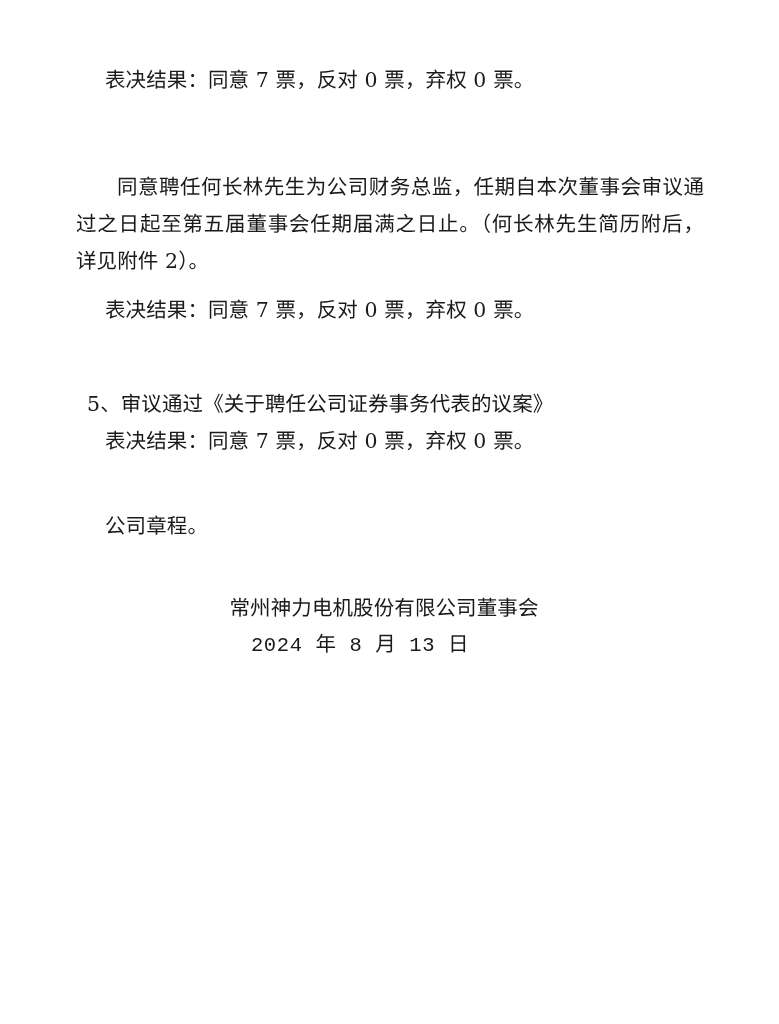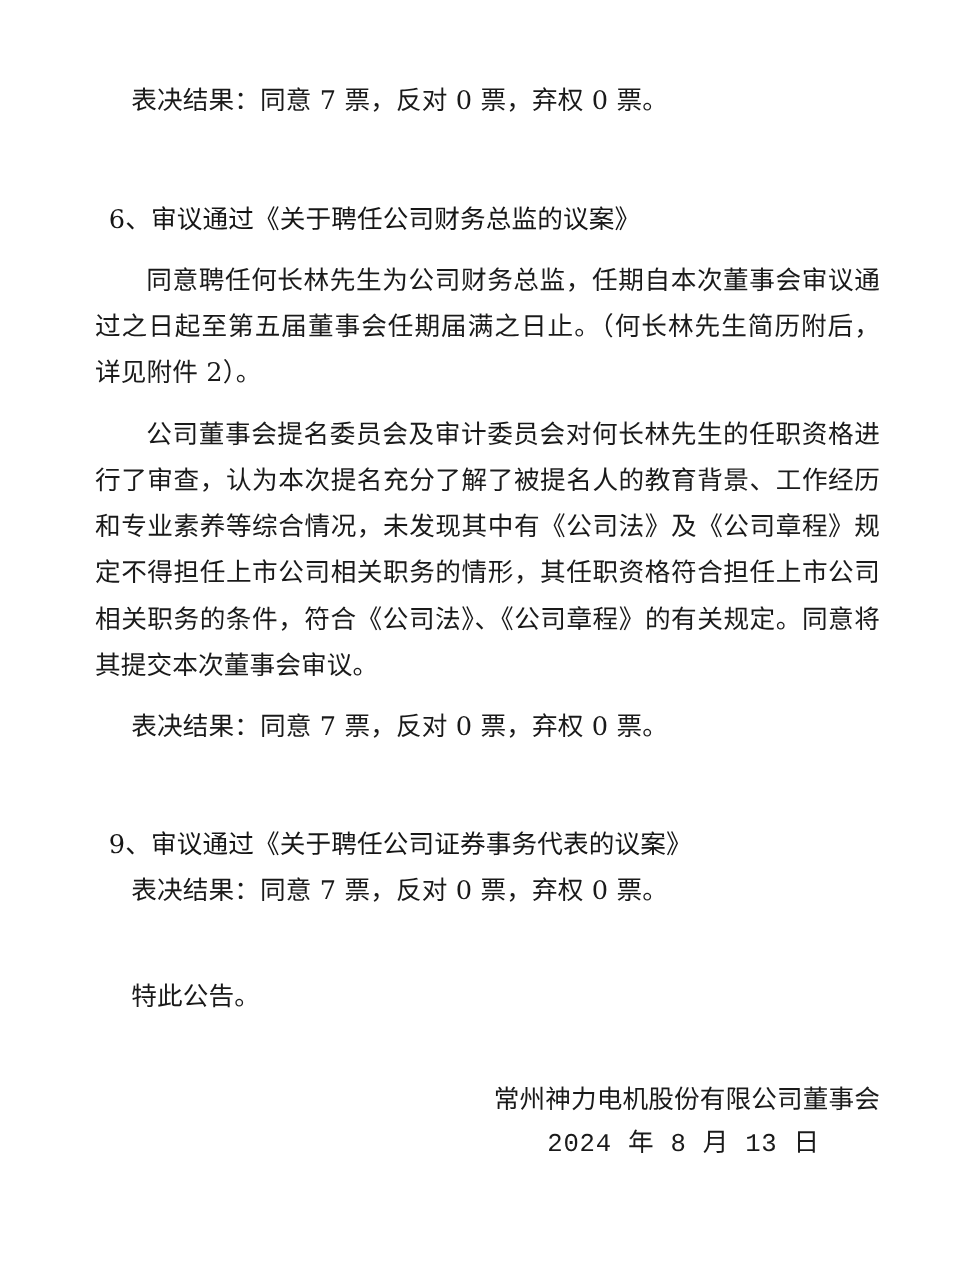--- a/index.html
+++ b/index.html
@@ -85,21 +85,21 @@
   .signature {
     position: absolute;
     left: 0;
     top: 0;
     width: 652px;
   }
   .sign-line {
     font-size: 20.5px;
     line-height: 37px;
     letter-spacing: 0.1px;
-    text-align: right;
+    text-align: center;
     white-space: nowrap;
     color: #1a1a1a;
   }
   .sign-company {
     padding-right: 12px;
   }
   .sign-date {
     padding-right: 60px;
     letter-spacing: 0.6px;
     font-family: Liberation Mono, monospace;
@@ -108,38 +108,36 @@
 </head>
 <body>
 
 <div class="page">
   <div class="content">
 
     <div class="line vote-line">表决结果：同意 7 票，反对 0 票，弃权 0 票。</div>
 
     <div class="gap-large"></div>
 
-    <div class="heading">6、审议通过《关于聘任公司财务总监的议案》</div>
 
     <p class="para indent">同意聘任何长林先生为公司财务总监，任期自本次董事会审议通过之日起至第五届董事会任期届满之日止。（何长林先生简历附后，详见附件 2）。</p>
 
-    <p class="para indent">公司董事会提名委员会及审计委员会对何长林先生的任职资格进行了审查，认为本次提名充分了解了被提名人的教育背景、工作经历和专业素养等综合情况，未发现其中有《公司法》及《公司章程》规定不得担任上市公司相关职务的情形，其任职资格符合担任上市公司相关职务的条件，符合《公司法》、《公司章程》的有关规定。同意将其提交本次董事会审议。</p>
 
     <div class="line vote-line">表决结果：同意 7 票，反对 0 票，弃权 0 票。</div>
 
     <div class="gap-section"></div>
 
-    <div class="heading">9、审议通过《关于聘任公司证券事务代表的议案》</div>
+    <div class="heading">5、审议通过《关于聘任公司证券事务代表的议案》</div>
 
 
     <div class="line vote-line">表决结果：同意 7 票，反对 0 票，弃权 0 票。</div>
 
     <div class="gap-closing"></div>
 
-    <div class="line closing-line">特此公告。</div>
+    <div class="line closing-line">公司章程。</div>
 
     <div class="gap-sign"></div>
 
     <div class="signature" style="position:static;">
       <div class="sign-line sign-company">常州神力电机股份有限公司董事会</div>
       <div class="sign-line sign-date">2024 年 8 月 13 日</div>
     </div>
 
   </div>
 </div>

